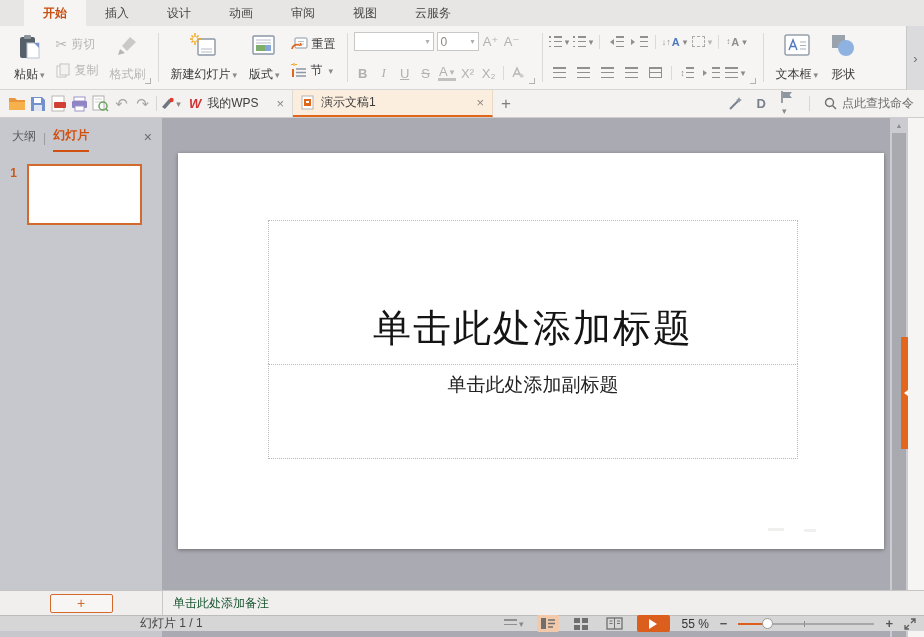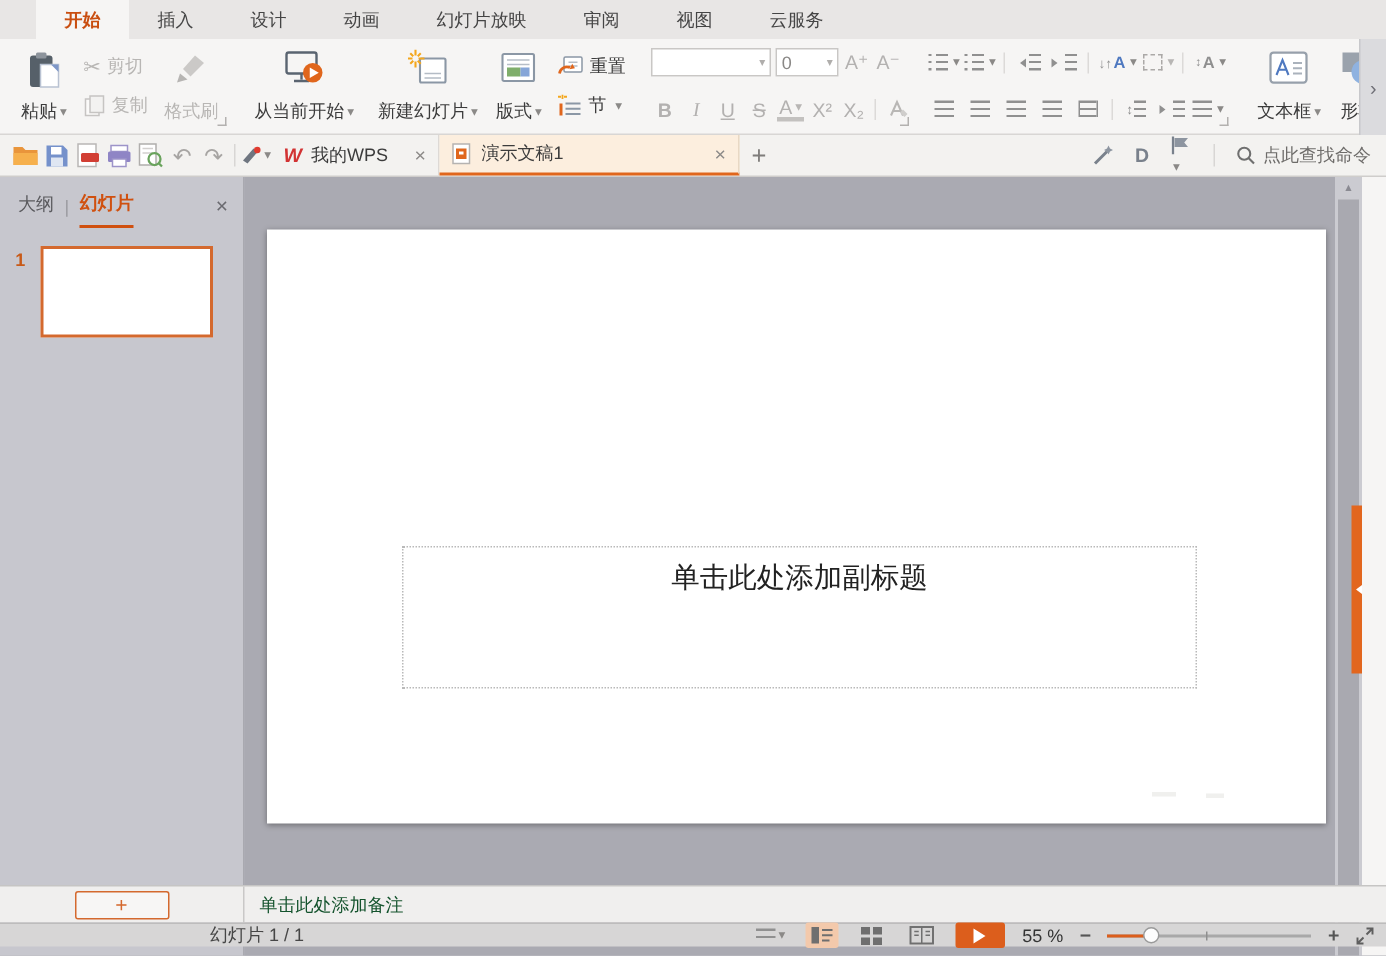--- a/index.html
+++ b/index.html
@@ -93,21 +93,20 @@
   svg { display:block; }
 </style>
 </head>
 <body>
 
 <div class="menubar">
   <div class="menutab active">开始</div>
   <div class="menutab">插入</div>
   <div class="menutab">设计</div>
   <div class="menutab">动画</div>
-  <div class="menutab">幻灯片放映</div>
   <div class="menutab">审阅</div>
   <div class="menutab">视图</div>
   <div class="menutab">云服务</div>
 </div>
 
 <div class="ribbon">
 
   <div class="rgroup">
     <div class="bigbtn">
       <span>
@@ -146,35 +145,20 @@
       </span>
       <span class="lbl">
           <span>格式刷</span>
         </span>
     </div>
     <span class="launcher"></span>
   </div>
 
   <div class="rsep"></div>
 
-  <div class="rgroup">
-    <div class="bigbtn">
-      <span>
-        <svg width="27" height="26" viewBox="0 0 27 26">
-            <rect x="2" y="2" width="20" height="14" rx="1.5" fill="none" stroke="#5a6470" stroke-width="1.6"></rect>
-            <path d="M12 16v4M7 21h10" stroke="#5a6470" stroke-width="1.6" fill="none"></path>
-            <circle cx="19.5" cy="15.5" r="6.5" fill="#e0661c"></circle>
-            <path d="M17.5 12l6 3.5-6 3.5z" fill="#fff"></path>
-          </svg>
-      </span>
-      <span class="lbl dd">
-          <span>从当前开始</span>
-        </span>
-    </div>
-  </div>
 
   <div class="rgroup">
     <div class="bigbtn">
       <span>
         <svg width="27" height="26" viewBox="0 0 27 26">
             <rect x="8" y="6" width="17" height="16" rx="1" fill="#fff" stroke="#8b97a5" stroke-width="1.4"></rect>
             <path d="M11 16h11M11 19h11" stroke="#b4bcc5" fill="none"></path>
             <g stroke="#f4a71d" stroke-width="1.4">
               <path d="M5 0v4M5 8v4M0 6h3M7 6h4M1.5 2.5l2 2M8.5 2.5l-2 2M1.5 9.5l2-2M8.5 9.5l-2-2"></path>
             </g>
@@ -474,20 +458,21 @@
       <span class="sbclose">×</span>
     </div>
     <div class="thumbwrap">
       <span class="thumbnum">1</span>
       <div class="thumb"></div>
     </div>
   </div>
 
   <div class="canvas">
     <div class="slidepage">
+      <div class="titlebox">单击此处添加标题</div>
       <div class="subtitlebox">单击此处添加副标题</div>
       <span class="wm" style="right:100px;bottom:18px;width:16px;"></span>
       <span class="wm" style="right:68px;bottom:17px;width:12px;"></span>
     </div>
   </div>
 
   <div class="vscroll">
     <div class="up">▲</div>
     <div class="vthumb"></div>
   </div>

